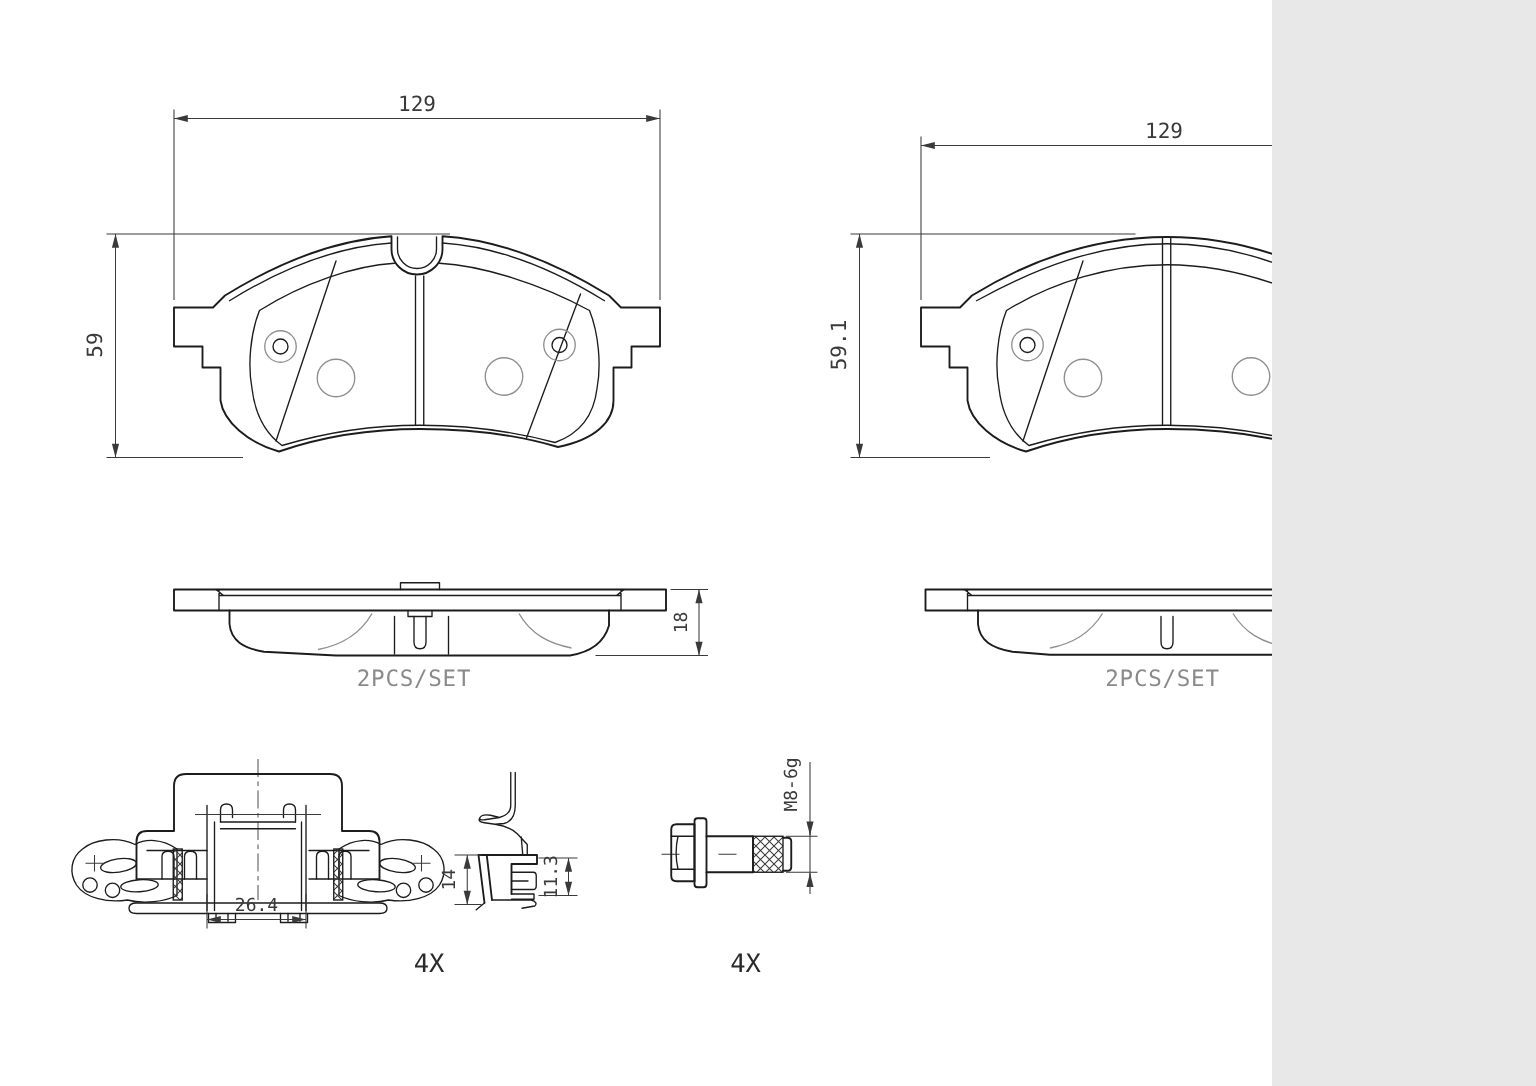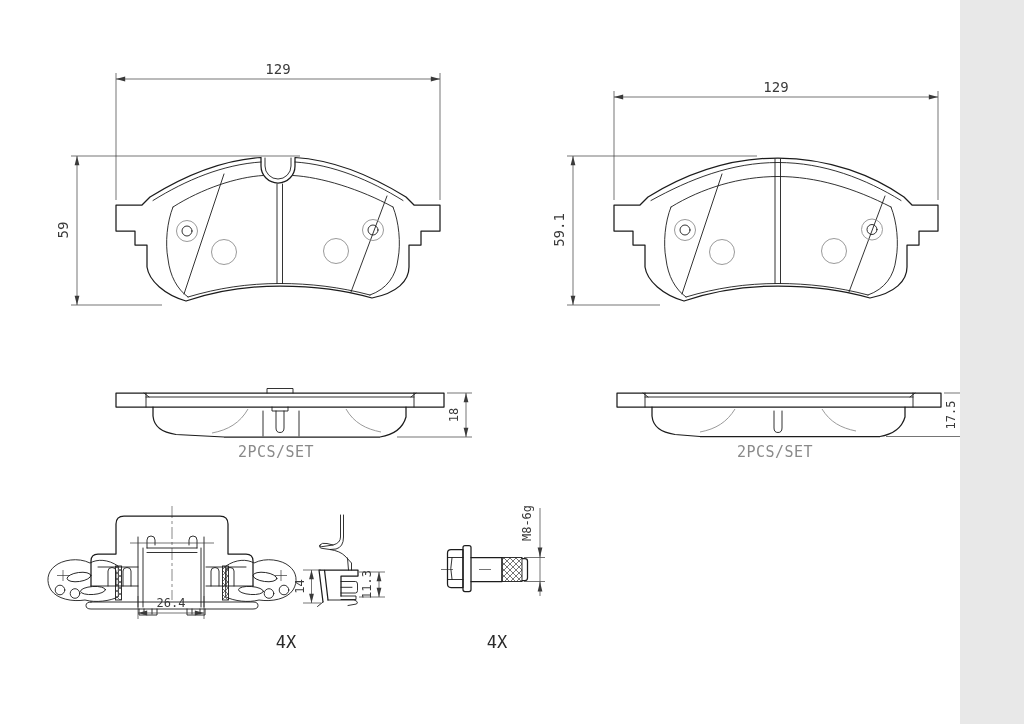--- a/index.html
+++ b/index.html
@@ -1,20 +1,20 @@
 <!DOCTYPE html>
 <html style="--line: #1c1c1c; --light_line: #8f8f8f; --dim_text: #3a3a3a; --label_text: #8a8a8a; --qty_text: #2b2b2b; --background: #ffffff;"><head>
 <meta charset="utf-8">
 <style>
   :root{
     --line:#1c1c1c; --light_line:#8f8f8f; --dim_text:#3a3a3a;
     --label_text:#8a8a8a; --qty_text:#2b2b2b; --background:#ffffff;
   }
   html,body{margin:0;padding:0;background:#e8e8e8;}
-  .canvas{width:960px;height:724px;background:var(--background);position:relative;overflow:hidden;}
+  .canvas{width:848px;height:724px;background:var(--background);position:relative;overflow:hidden;}
   svg{position:absolute;inset:0;display:block;}
   .ln{stroke:var(--line);fill:none;stroke-width:1.25;stroke-linejoin:round;stroke-linecap:round;}
   .md{stroke:var(--line);fill:none;stroke-width:0.9;stroke-linejoin:round;stroke-linecap:round;}
   .lt{stroke:var(--light_line);fill:none;stroke-width:0.9;}
   .dim{stroke:var(--dim_text);fill:none;stroke-width:0.7;}
   .cl{stroke:var(--dim_text);fill:none;stroke-width:0.6;stroke-dasharray:12 3 3 3;}
   .arrow{fill:var(--dim_text);stroke:none;}
   .hatchfill{fill:url(#knurl);stroke:var(--line);stroke-width:0.9;}
   text{font-family:"DejaVu Sans Mono","Liberation Mono",monospace;}
   .dimtxt{fill:var(--dim_text);font-size:14px;}

